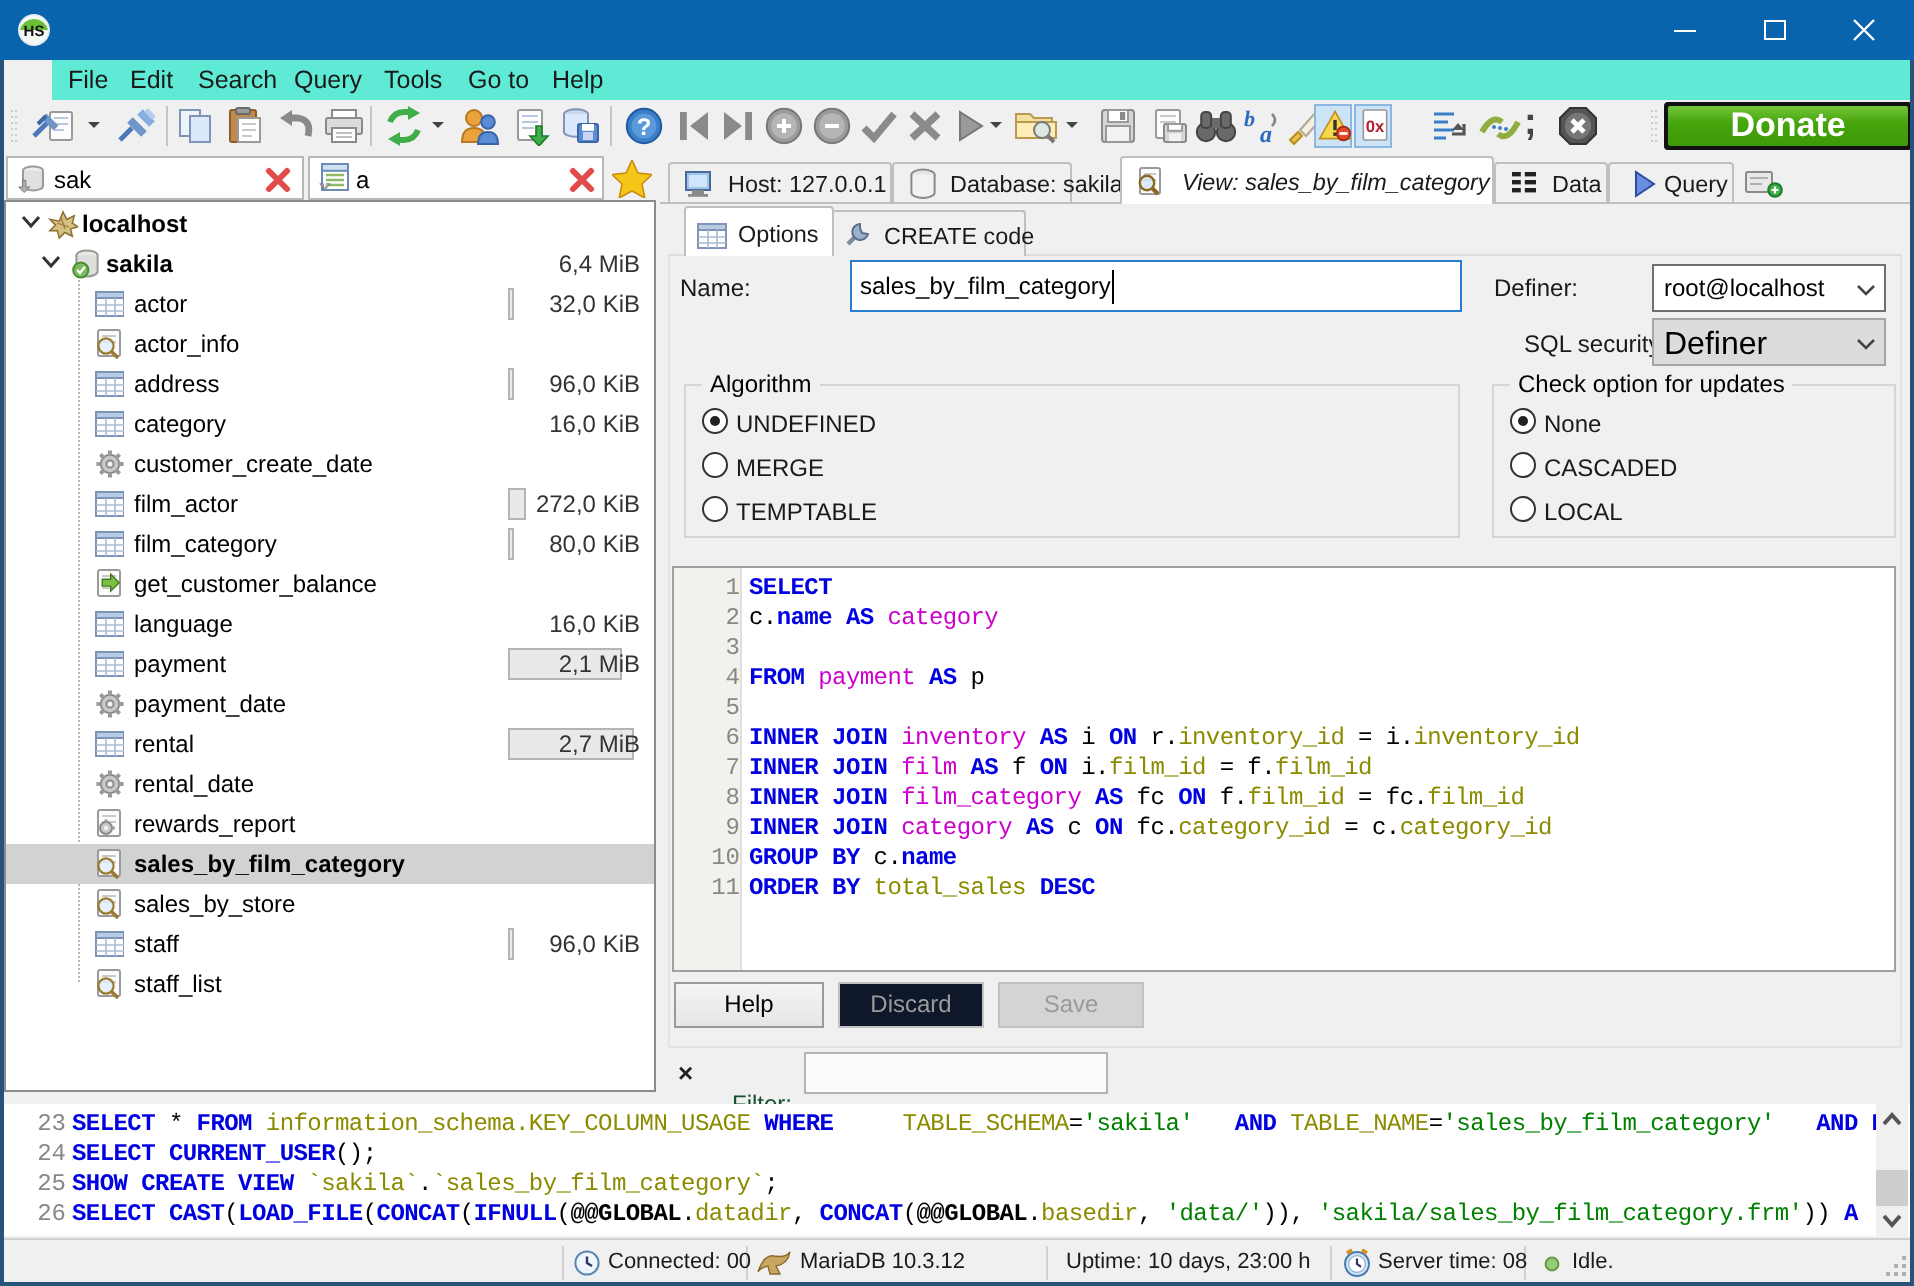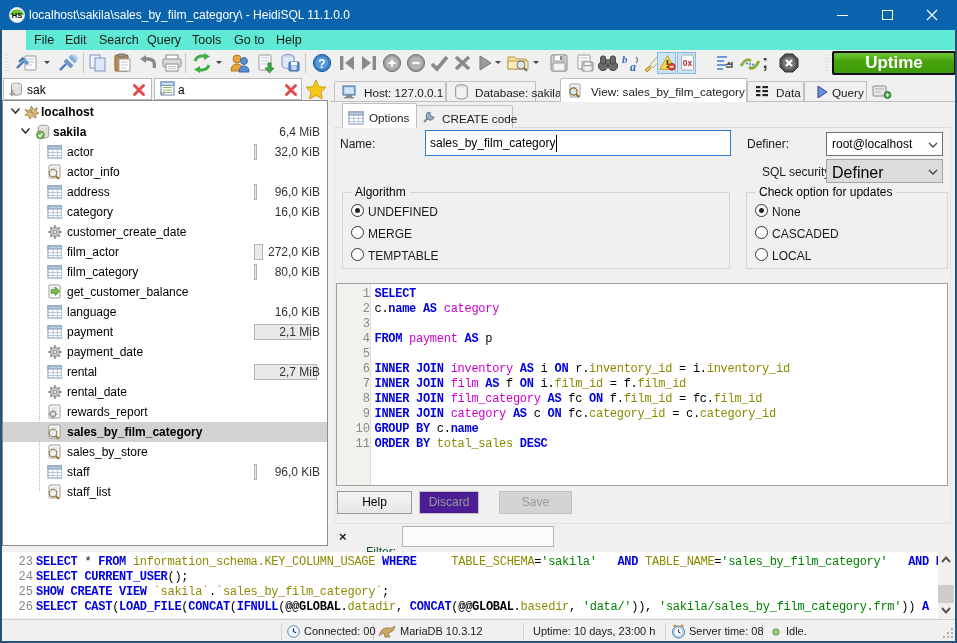--- a/index.html
+++ b/index.html
@@ -14,21 +14,21 @@
 #menubar { left:2px; top:30px; width:953px; height:20px; background:#5eead4; font-size:12.5px; color:#1a1a1a;margin-left:24px; }
 #menubar span { position:absolute; top:3px; }
 
 #toolbar { left:2px; top:50px; width:953px; height:27px; background:#f0f0f0; }
 .tsep { position:absolute; top:3px; width:1px; height:20px; background:#c5c5c5; }
 
 #row2 { left:2px; top:77px; width:953px; height:25px; background:#f0f0f0; }
 .filterbox { position:absolute; top:1px; height:22px; background:#fff; border:1px solid #b8b8b8; }
 .tab span, .subtab span { white-space:nowrap; font-size:11.7px; }
 .tab { position:absolute; top:4px; height:20px; background:#f0f0f0; border:1px solid #bfbfbf; border-bottom:none; border-radius:2px 2px 0 0; font-size:12px; color:#1a1a1a; }
-.tab.sel { background:#fff; top:1px; height:24px; z-index:3; }
+.tab.sel { background:#fff; top:1px; height:24px; z-index:3;font-style:italic; }
 #tabline { position:absolute; left:328px; top:24px; width:625px; height:1px; background:#bfbfbf; }
 
 #tree { left:2px; top:100px; width:326px; height:446px; background:#fff; border:1px solid #8c8c8c; overflow:hidden; }
 .trow { position:absolute; left:0; width:324px; height:20px; font-size:12px; color:#000; }
 .trow .nm { position:absolute; top:3px; }
 .trow .sz { position:absolute; top:3px; right:7px; color:#333; }
 .sizebar { position:absolute; top:2px; height:16px; border:1px solid #b4b4b4; background:#e9e9e9; }
 
 #rpanel { left:330px; top:102px; width:625px; height:449px; background:#f0f0f0; }
 .subtab { position:absolute; height:23px; border:1px solid #bfbfbf; border-bottom:none; border-radius:2px 2px 0 0; font-size:12px; color:#1a1a1a; background:#f0f0f0; }
@@ -62,21 +62,20 @@
 </style>
 </head>
 <body>
 <div class="abs" id="titlebar">
   <svg class="abs" style="left:9px;top:7px" width="16" height="16" viewBox="0 0 16 16">
       <circle cx="8" cy="8" r="7.6" fill="#f4f8f4"></circle>
       <path d="M1 8 a7.2 7.2 0 0 1 14 0 z" fill="#6abf34"></path>
       <circle cx="8" cy="8" r="7.6" fill="none" stroke="#dde8ee" stroke-width=".8"></circle>
       <text x="8" y="11" font-size="7.5" font-weight="bold" fill="#111" text-anchor="middle" font-family="Liberation Sans">HS</text>
     </svg>
-  <div class="abs" id="title-text">localhost\sakila\sales_by_film_category\ - HeidiSQL 11.1.0.0</div>
   <svg class="abs winbtn" style="left:820px" width="45" height="30">
       <rect x="17" y="15" width="11" height="1" fill="#fff"></rect>
     </svg>
   <svg class="abs winbtn" style="left:865px" width="45" height="30">
       <rect x="17.5" y="10.5" width="10" height="9" fill="none" stroke="#fff" stroke-width="1"></rect>
     </svg>
   <svg class="abs winbtn" style="left:910px" width="45" height="30">
       <path d="M17 10 L27 20 M27 10 L17 20" stroke="#fff" stroke-width="1.2"></path>
     </svg>
 </div>
@@ -291,21 +290,21 @@
 <svg class="abs" style="left:776px;top:3px" width="22" height="20" viewBox="0 0 22 20">
  <path d="M7 1 h8 l5 5 v8 l-5 5 h-8 l-5-5 v-8z" fill="#555" stroke="#333"></path>
       <circle cx="11" cy="10" r="6.6" fill="#777"></circle>
       <path d="M8 7 L14 13 M14 7 L8 13" stroke="#fff" stroke-width="2.4"></path>
 </svg>
 <svg class="abs" style="left:822px;top:4px" width="6" height="18">
       <path d="M2 1v16 M4 1v16" stroke="#cfcfcf" stroke-width="1" stroke-dasharray="1,2"></path>
     </svg>
 
 <div class="abs" style="left:830px;top:1px;width:124px;height:24px;background:#111;border-radius:2px">
- <div class="abs" style="left:2px;top:2px;width:120px;height:20px;background:linear-gradient(#74c63a,#46a40c 42%,#3e9a06);border-radius:1px;text-align:center;color:#fff;font-weight:bold;font-size:17px;line-height:20px">Uptime</div>
+ <div class="abs" style="left:2px;top:2px;width:120px;height:20px;background:linear-gradient(#74c63a,#46a40c 42%,#3e9a06);border-radius:1px;text-align:center;color:#fff;font-weight:bold;font-size:17px;line-height:20px">Donate</div>
 </div>
 </div>
 <div class="abs" id="row2">
  <div class="filterbox" style="left:1px;width:149px">
   <svg class="abs" style="left:4px;top:3px" width="16" height="17" viewBox="0 0 16 17">
         <ellipse cx="8.5" cy="3.4" rx="5" ry="2.2" fill="#ececec" stroke="#9a9a9a"></ellipse>
         <path d="M3.5 3.4 v7.6 c0 1.2 2.2 2.2 5 2.2 s5-1 5-2.2 V3.4" fill="#e0e0e0" stroke="#9a9a9a"></path>
         <path d="M4 9 v4 h-2.4 l3.4 3.4 3.4-3.4 h-2.4 v-4z" fill="#b0b0b0" stroke="#777" stroke-width=".6" transform="scale(.82) translate(0,1)"></path>
       </svg>
   <div class="abs" style="left:23px;top:4px;font-size:12px;color:#000">sak</div>
@@ -641,21 +640,21 @@
     <div class="cl" style="top:18px">c.<span class="k">name</span> <span class="k">AS</span> <span class="t">category</span></div>
     <div class="cl" style="top:48px"><span class="k">FROM</span> <span class="t">payment</span> <span class="k">AS</span> p</div>
     <div class="cl" style="top:78px"><span class="k">INNER JOIN</span> <span class="t">inventory</span> <span class="k">AS</span> i <span class="k">ON</span> r.<span class="c">inventory_id</span> = i.<span class="c">inventory_id</span></div>
     <div class="cl" style="top:93px"><span class="k">INNER JOIN</span> <span class="t">film</span> <span class="k">AS</span> f <span class="k">ON</span> i.<span class="c">film_id</span> = f.<span class="c">film_id</span></div>
     <div class="cl" style="top:108px"><span class="k">INNER JOIN</span> <span class="t">film_category</span> <span class="k">AS</span> fc <span class="k">ON</span> f.<span class="c">film_id</span> = fc.<span class="c">film_id</span></div>
     <div class="cl" style="top:123px"><span class="k">INNER JOIN</span> <span class="t">category</span> <span class="k">AS</span> c <span class="k">ON</span> fc.<span class="c">category_id</span> = c.<span class="c">category_id</span></div>
     <div class="cl" style="top:138px"><span class="k">GROUP BY</span> c.<span class="k">name</span></div>
     <div class="cl" style="top:153px"><span class="k">ORDER BY</span> <span class="c">total_sales</span> <span class="k">DESC</span></div>
   </div>
   <div class="btn" style="left:7px;top:389px;width:75px;background:linear-gradient(#f4f4f4,#e6e6e6);border:1px solid #9a9a9a;line-height:21px;color:#000">Help</div>
-  <div class="btn" style="left:89px;top:389px;width:60px;background:#4c1d95;border:1px solid #c2c2c2;line-height:21px;color:#9a9a9a">Discard</div>
+  <div class="btn" style="left:89px;top:389px;width:73px;background:#0f172a;border:1px solid #c2c2c2;line-height:21px;color:#9a9a9a">Discard</div>
   <div class="btn" style="left:169px;top:389px;width:73px;background:#d4d4d4;border:1px solid #c2c2c2;line-height:21px;color:#9a9a9a">Save</div>
   <div class="abs" style="left:0px;top:422px;width:625px;height:26px;background:#f0f0f0">
     <div class="abs" style="left:9px;top:5px;font-size:13px;font-weight:bold;color:#222">×</div>
     <div class="abs" style="left:36px;top:21px;font-size:12px;color:#14532d">Filter:</div>
     <div class="abs" style="left:72px;top:2px;width:152px;height:21px;background:#fbfbfb;border:1px solid #b4b4b4"></div>
   </div>
 </div>
 <div class="abs" id="log">
  <div class="lnum" style="top:3px;left:9px">23</div>
  <div class="logln" style="left:34px;top:3px"><span class="k">SELECT</span> * <span class="k">FROM</span> <span class="c">information_schema.KEY_COLUMN_USAGE</span> <span class="k">WHERE</span>     <span class="c">TABLE_SCHEMA</span>=<span class="s">'sakila'</span>   <span class="k">AND</span> <span class="c">TABLE_NAME</span>=<span class="s">'sales_by_film_category'</span>   <span class="k">AND RE</span></div>

